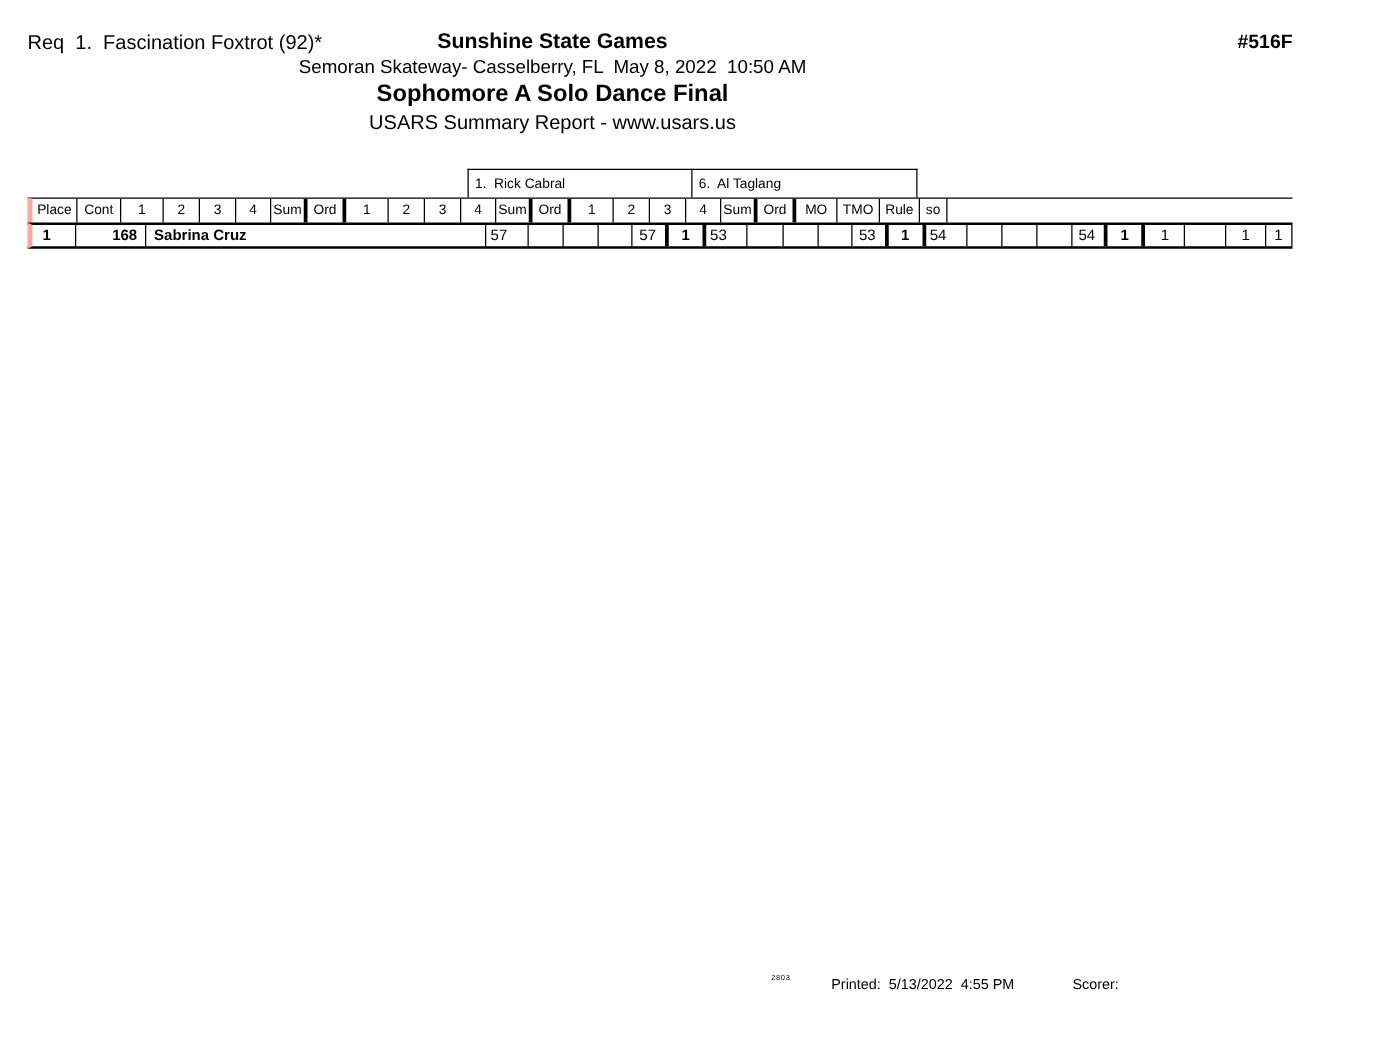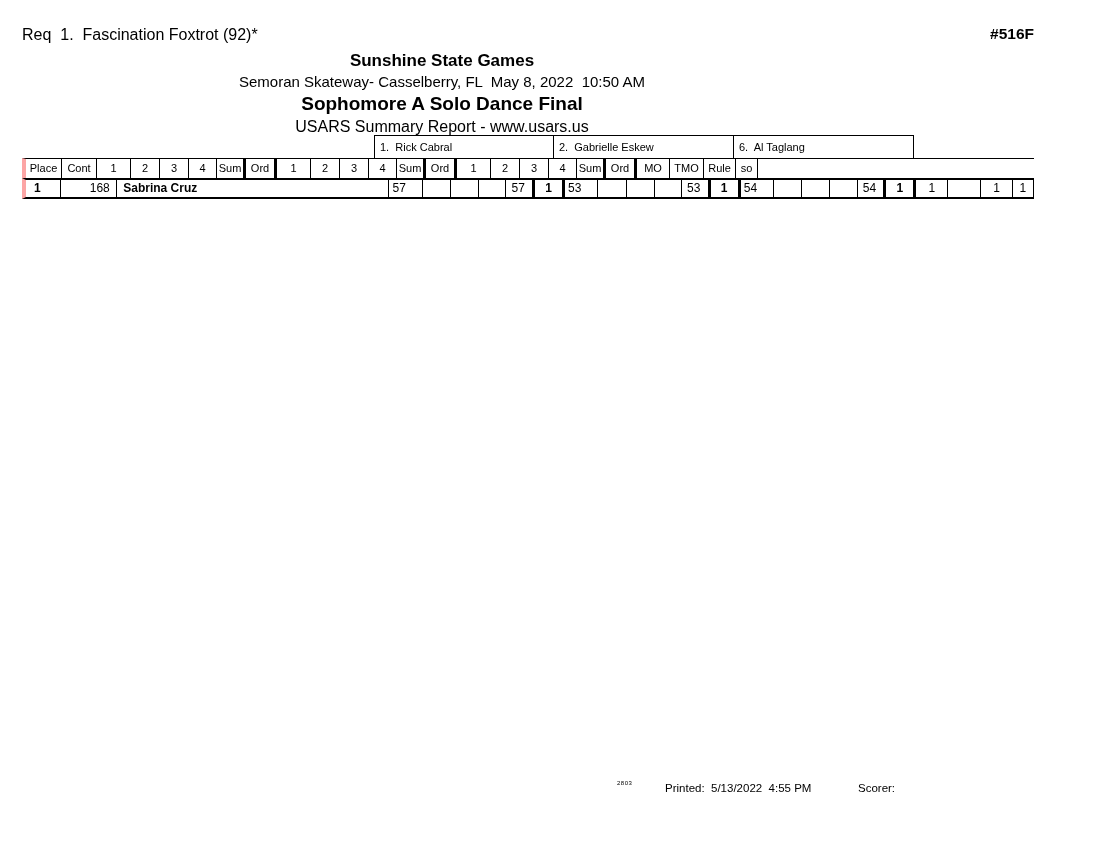--- a/index.html
+++ b/index.html
@@ -1,20 +1,20 @@
 <!DOCTYPE html>
 <html><head>
 <meta charset="utf-8">
 <style>
   * { margin:0; padding:0; box-sizing:border-box; }
   html,body { width:1100px; height:850px; background:#ffffff; overflow:hidden; }
   body { font-family:"Liberation Sans","DejaVu Sans",sans-serif; color:#000; position:relative; }
 
   .abs { position:absolute; }
-  .centered { left:0; width:884px; text-align:center;margin-top:28px; }
+  .centered { left:0; width:884px; text-align:center; }
 
   .req-line   { left:22px; top:26px; font-size:16px; white-space:pre; }
   .title      { top:23px; font-size:17px; font-weight:bold; }
   .venue      { top:45px; font-size:15px; white-space:pre; }
   .event      { top:65px; font-size:19px; font-weight:bold; }
   .report     { top:90px; font-size:16px; }
   .code       { top:25px; right:66px; font-size:15.5px; font-weight:bold; }
 
   
   .tbl { position:absolute; left:22px; top:135px; width:1012px; }
@@ -33,21 +33,21 @@
        text-align:center; overflow:hidden; white-space:nowrap; }
   .drow .c { font-size:12px; line-height:17px; }
   .thickR { border-right:3px solid #000; }
 
   .cw-place{width:36px} .cw-cont{width:35px} .cw-name{width:280px; text-align:left; padding-left:5px;}
   .cj1{width:34px} .cj2{width:29px} .cj3{width:29px} .cj4{width:28px}
   .cjs{width:29px} .cjo{width:31px}
   .cw-mo{width:33px} .cw-tmo{width:34px} .cw-rule{width:32px} .cw-so{width:22px}
 
   .drow .cw-place { font-weight:bold; text-align:left; padding-left:8px; }
-  .drow .cw-cont  { font-weight:normal;margin-left:22px; }
+  .drow .cw-cont  { font-weight:bold;margin-left:22px; }
   .drow .cw-name  { font-weight:bold; padding-left:6px; }
   .drow .score    { text-align:left; padding-left:3px; }
   .drow .sumv     { text-align:left; padding-left:5px; }
   .drow .cjo      { font-weight:bold; }
 
   
   .tiny-code { left:617px; top:780px; font-size:6px; letter-spacing:0.5px; }
   .printed   { left:645px; top:782px; font-size:11.5px; white-space:pre;padding-left:20px; }
   .scorer    { left:858px; top:782px; font-size:11.5px; }
 </style>
@@ -58,21 +58,20 @@
 <div class="abs code">#516F</div>
 <div class="abs centered title">Sunshine State Games</div>
 <div class="abs centered venue">Semoran Skateway- Casselberry, FL  May 8, 2022  10:50 AM</div>
 <div class="abs centered event">Sophomore A Solo Dance Final</div>
 <div class="abs centered report">USARS Summary Report - www.usars.us</div>
 
 <div class="tbl">
 
   <div class="judge-row">
     <div class="judge-box first">1.  Rick Cabral</div>
-    <div class="judge-box">2.  Gabrielle Eskew</div>
     <div class="judge-box">6.  Al Taglang</div>
   </div>
 
   <div class="hrow">
     <div class="c cw-place">Place</div>
     <div class="c cw-cont">Cont</div>
 
     <div class="c cj1">1</div>
     <div class="c cj2">2</div>
     <div class="c cj3">3</div>

